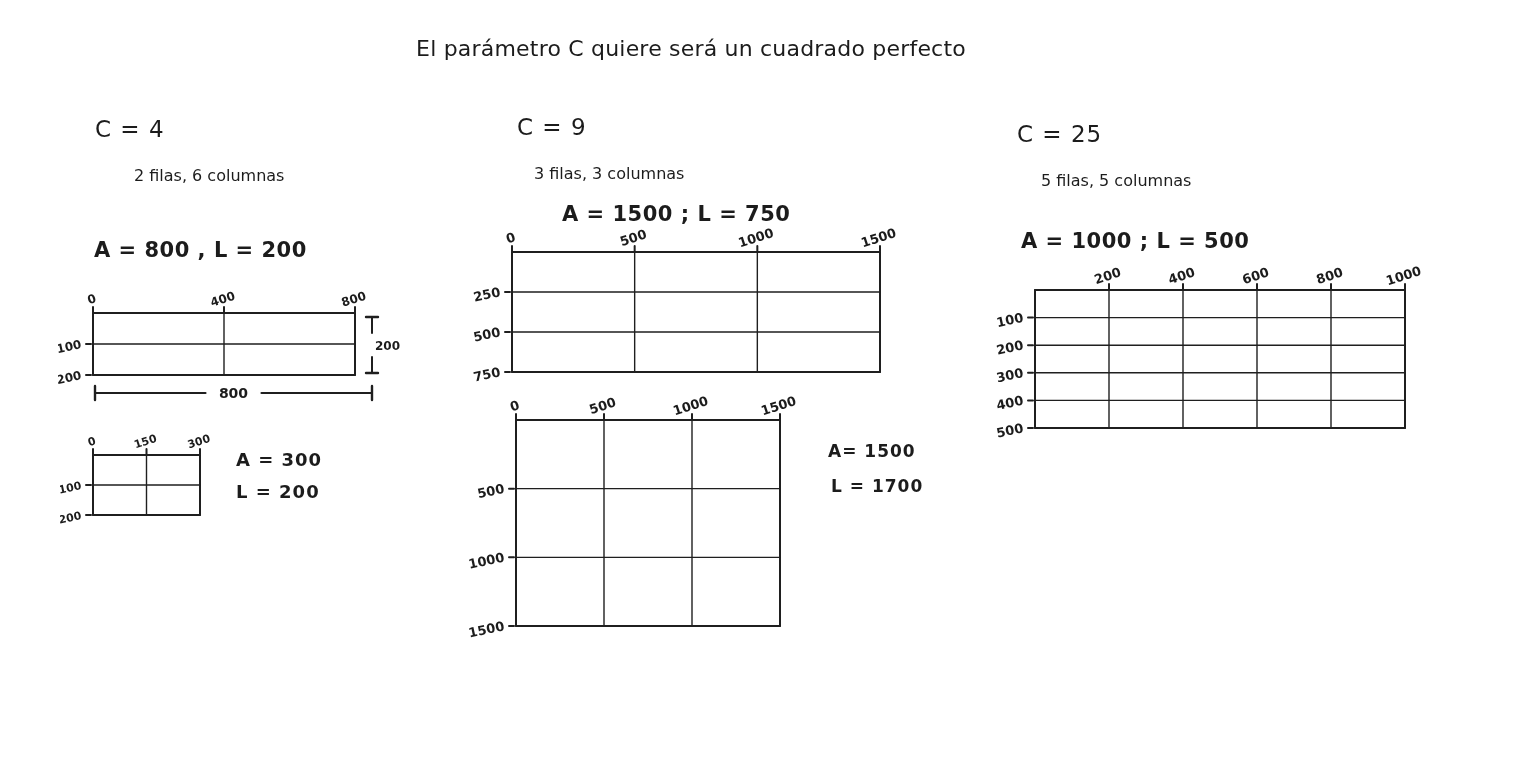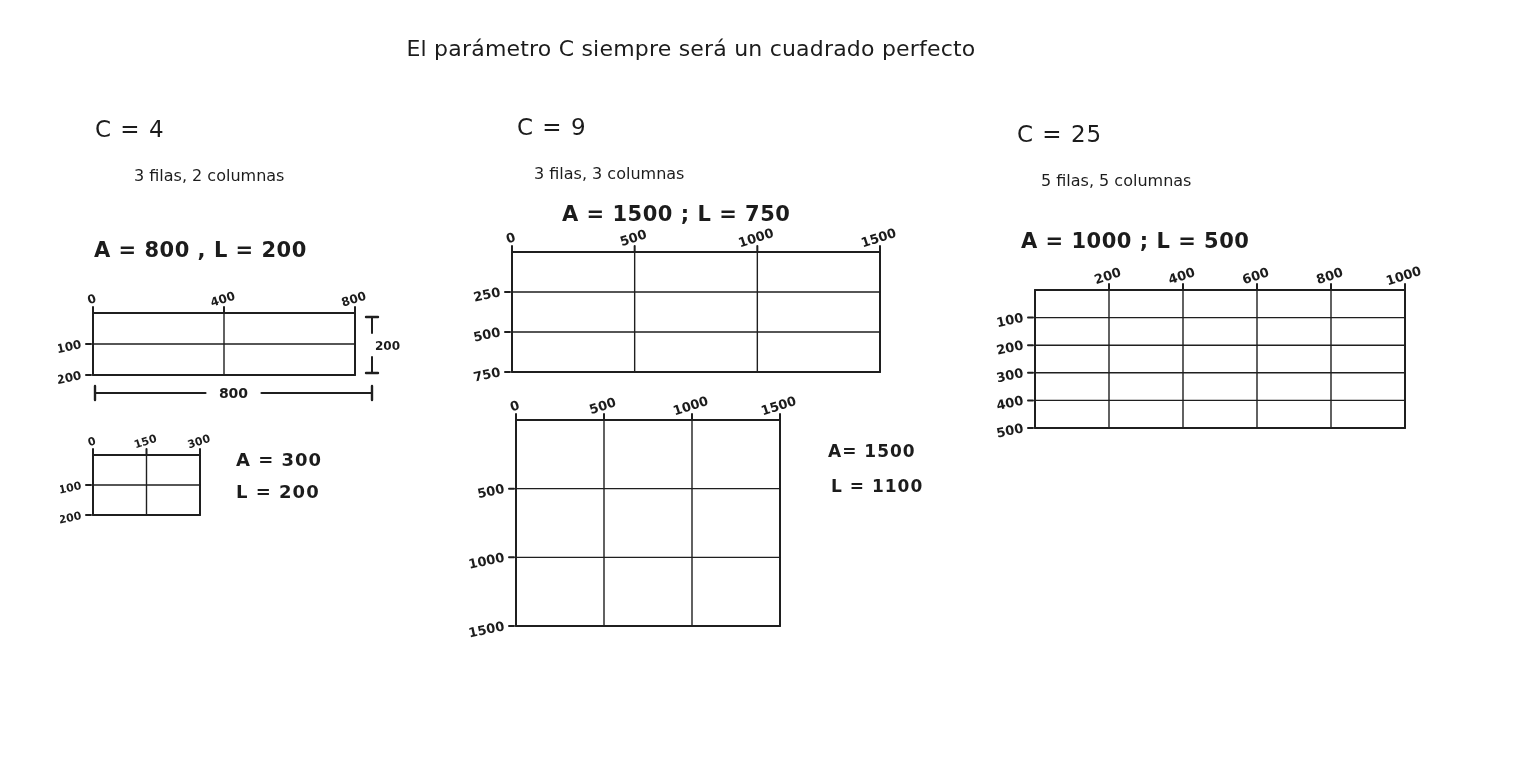--- a/index.html
+++ b/index.html
@@ -52,24 +52,24 @@
   .grid-host svg { display: block; }
   svg text {
     font-family: "DejaVu Sans", sans-serif;
     font-weight: 700;
     fill: #1c1c1c;
   }
 </style>
 </head>
 <body>
 
-<div class="abs title">El parámetro C siempre será un cuadrado perfecto</div>
+<div class="abs title">El parámetro C quiere será un cuadrado perfecto</div>
 
 <div class="abs sec-header" style="left:95px; top:116px;">C = 4</div>
-<div class="abs sec-sub" style="left:134px; top:166px;">3 filas, 2 columnas</div>
+<div class="abs sec-sub" style="left:134px; top:166px;">2 filas, 6 columnas</div>
 <div class="abs sec-formula" style="left:94px; top:238px;">A = 800 ,   L = 200</div>
 
 <div class="abs grid-host" style="left:58px; top:282px;">
     <svg width="400" height="135">
       <line x1="35" y1="31" x2="35" y2="93" stroke="#1f1f1f" stroke-width="2" stroke-linecap="round"></line>
       <line x1="166" y1="31" x2="166" y2="93" stroke="#1f1f1f" stroke-width="1.4" stroke-linecap="round"></line>
       <line x1="297" y1="31" x2="297" y2="93" stroke="#1f1f1f" stroke-width="2" stroke-linecap="round"></line>
       <line x1="35" y1="31" x2="297" y2="31" stroke="#1f1f1f" stroke-width="2" stroke-linecap="round"></line>
       <line x1="35" y1="62" x2="297" y2="62" stroke="#1f1f1f" stroke-width="1.4" stroke-linecap="round"></line>
       <line x1="35" y1="93" x2="297" y2="93" stroke="#1f1f1f" stroke-width="2" stroke-linecap="round"></line>
@@ -172,21 +172,21 @@
       <line x1="71" y1="96.66666666666666" x2="76" y2="96.66666666666666" stroke="#1f1f1f" stroke-width="2" stroke-linecap="round"></line>
       <text x="67" y="100.66666666666666" font-size="13" text-anchor="end" transform="rotate(-12 67 100.66666666666666)">500</text>
       <line x1="71" y1="165.33333333333331" x2="76" y2="165.33333333333331" stroke="#1f1f1f" stroke-width="2" stroke-linecap="round"></line>
       <text x="67" y="169.33333333333331" font-size="13" text-anchor="end" transform="rotate(-12 67 169.33333333333331)">1000</text>
       <line x1="71" y1="234" x2="76" y2="234" stroke="#1f1f1f" stroke-width="2" stroke-linecap="round"></line>
       <text x="67" y="238" font-size="13" text-anchor="end" transform="rotate(-12 67 238)">1500</text>
     </svg>
   </div>
 
 <div class="abs side-label" style="left:828px; top:441px; font-size:17px;">A= 1500</div>
-<div class="abs side-label" style="left:831px; top:476px; font-size:17px;">L = 1100</div>
+<div class="abs side-label" style="left:831px; top:476px; font-size:17px;">L = 1700</div>
 
 <div class="abs sec-header" style="left:1017px; top:121px;">C = 25</div>
 <div class="abs sec-sub" style="left:1041px; top:171px;">5 filas, 5 columnas</div>
 <div class="abs sec-formula" style="left:1021px; top:229px;">A = 1000 ;   L = 500</div>
 
 <div class="abs grid-host" style="left:963px; top:253px;">
     <svg width="500" height="195">
       <line x1="72" y1="37" x2="72" y2="175" stroke="#1f1f1f" stroke-width="2" stroke-linecap="round"></line>
       <line x1="146" y1="37" x2="146" y2="175" stroke="#1f1f1f" stroke-width="1.4" stroke-linecap="round"></line>
       <line x1="220" y1="37" x2="220" y2="175" stroke="#1f1f1f" stroke-width="1.4" stroke-linecap="round"></line>

